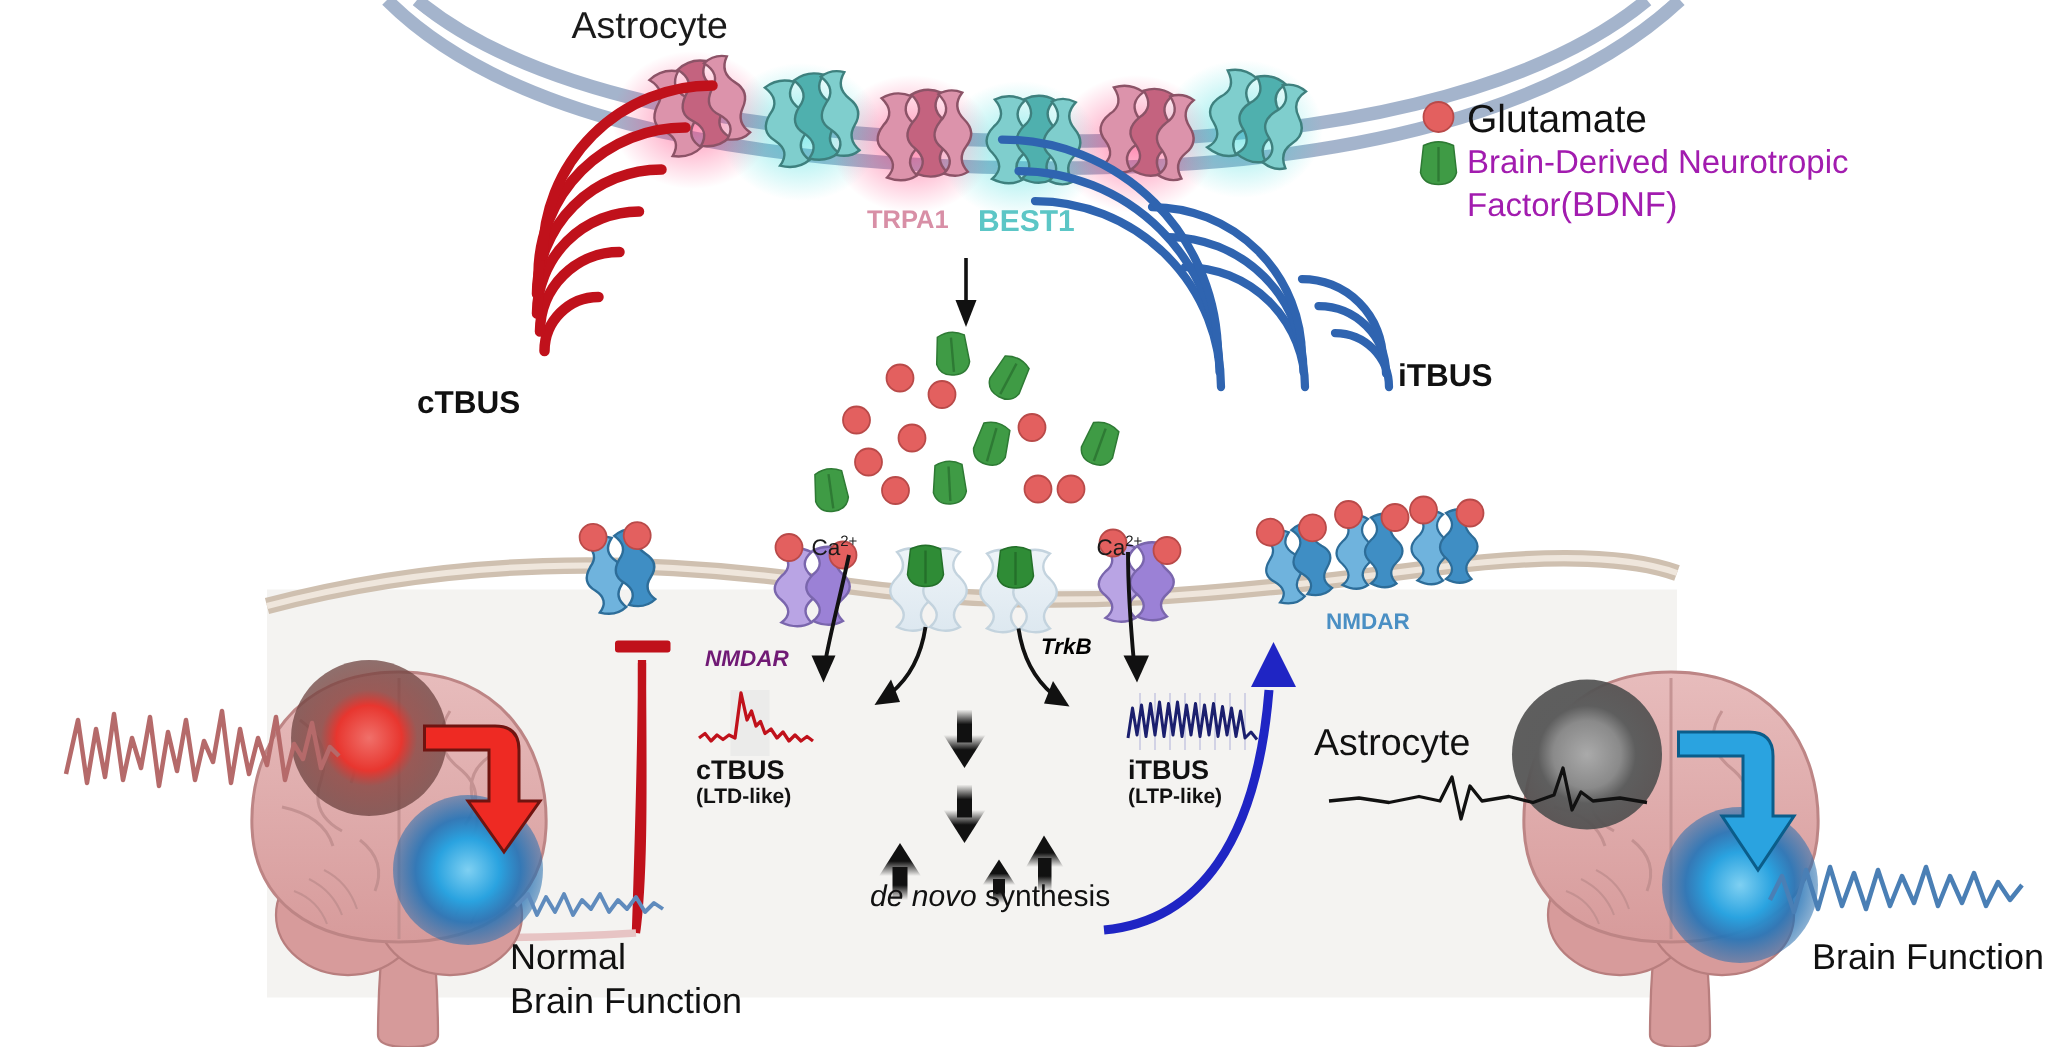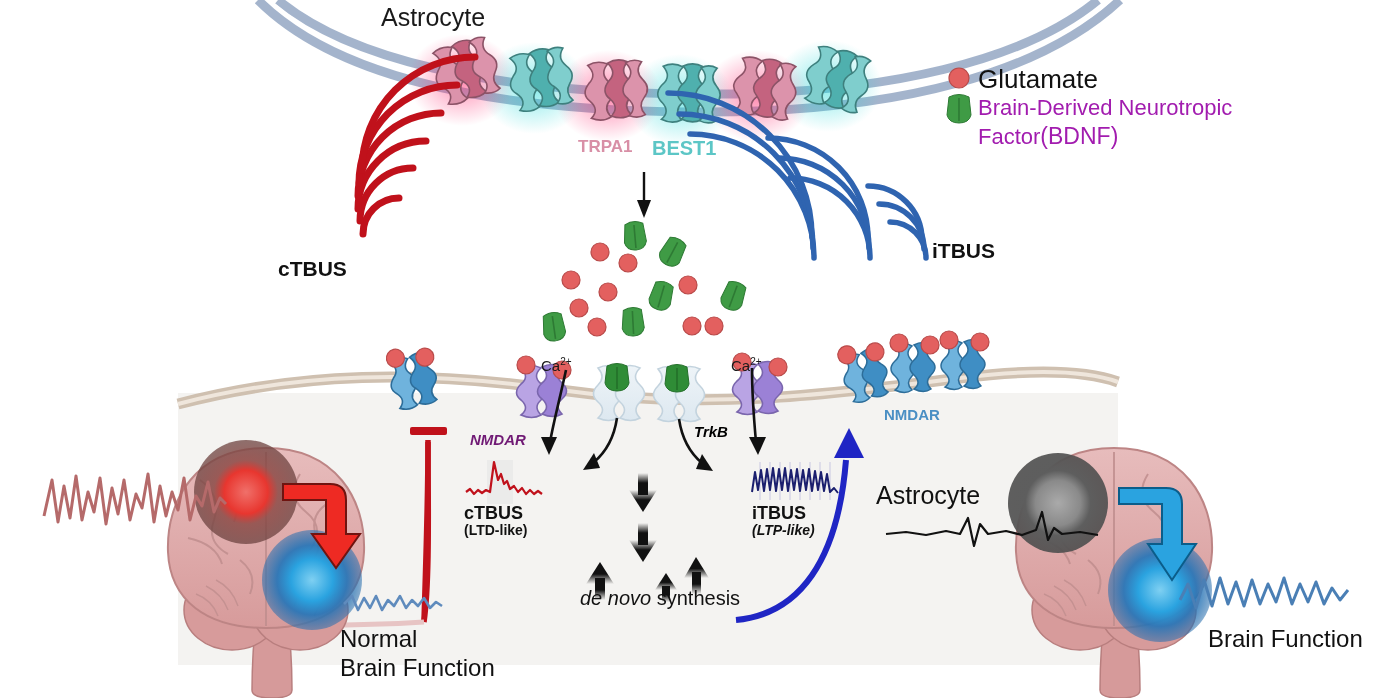--- a/index.html
+++ b/index.html
@@ -15,21 +15,21 @@
   .t-ctbus{left:278px;top:258px;font-size:21px;font-weight:700;color:#111;}
   .t-itbus{left:932px;top:240px;font-size:21px;font-weight:700;color:#111;}
   .t-nmdar{left:470px;top:420px;font-size:15px;font-weight:700;font-style:italic;color:#701a75;margin-top:12px;}
   .t-trkb{left:694px;top:424px;font-size:15px;font-weight:700;font-style:italic;color:#000000;}
   .t-ampar{left:884px;top:407px;font-size:15px;font-weight:700;color:#4a8fc4;}
   .t-ca-left{left:541px;top:357px;font-size:15px;color:#1a1a1a;}
   .t-ca-right{left:731px;top:357px;font-size:15px;color:#1a1a1a;}
   .t-ctbusp{left:464px;top:504px;font-size:18px;font-weight:700;color:#111;text-align:left;}
   .t-ctbusp small{display:block;font-size:14px;font-weight:700;}
   .t-itbusp{left:752px;top:504px;font-size:18px;font-weight:700;color:#111;}
-  .t-itbusp small{display:block;font-size:14px;font-weight:700;font-style:italic;}
+  .t-itbusp small{display:block;font-size:14px;font-weight:700;}
   .t-denovo{left:580px;top:588px;font-size:20px;color:#111;}
   .t-denovo i{font-style:italic;}
   .t-hyper{left:14px;top:460px;font-size:25px;color:#111;}
   .t-normal{left:340px;top:625px;font-size:24px;color:#111;line-height:1.2;}
   .t-depress{left:876px;top:482px;font-size:25px;color:#111;}
   .t-enhanced{left:1208px;top:625px;font-size:24px;color:#111;line-height:1.2;}
   .lg-glu{left:978px;top:66px;font-size:26px;color:#111;}
   .lg-bdnf{left:978px;top:95px;font-size:22px;color:#a21caf;line-height:1.22;}
   .lg-bdnf small{font-size:23px;}
 </style>

